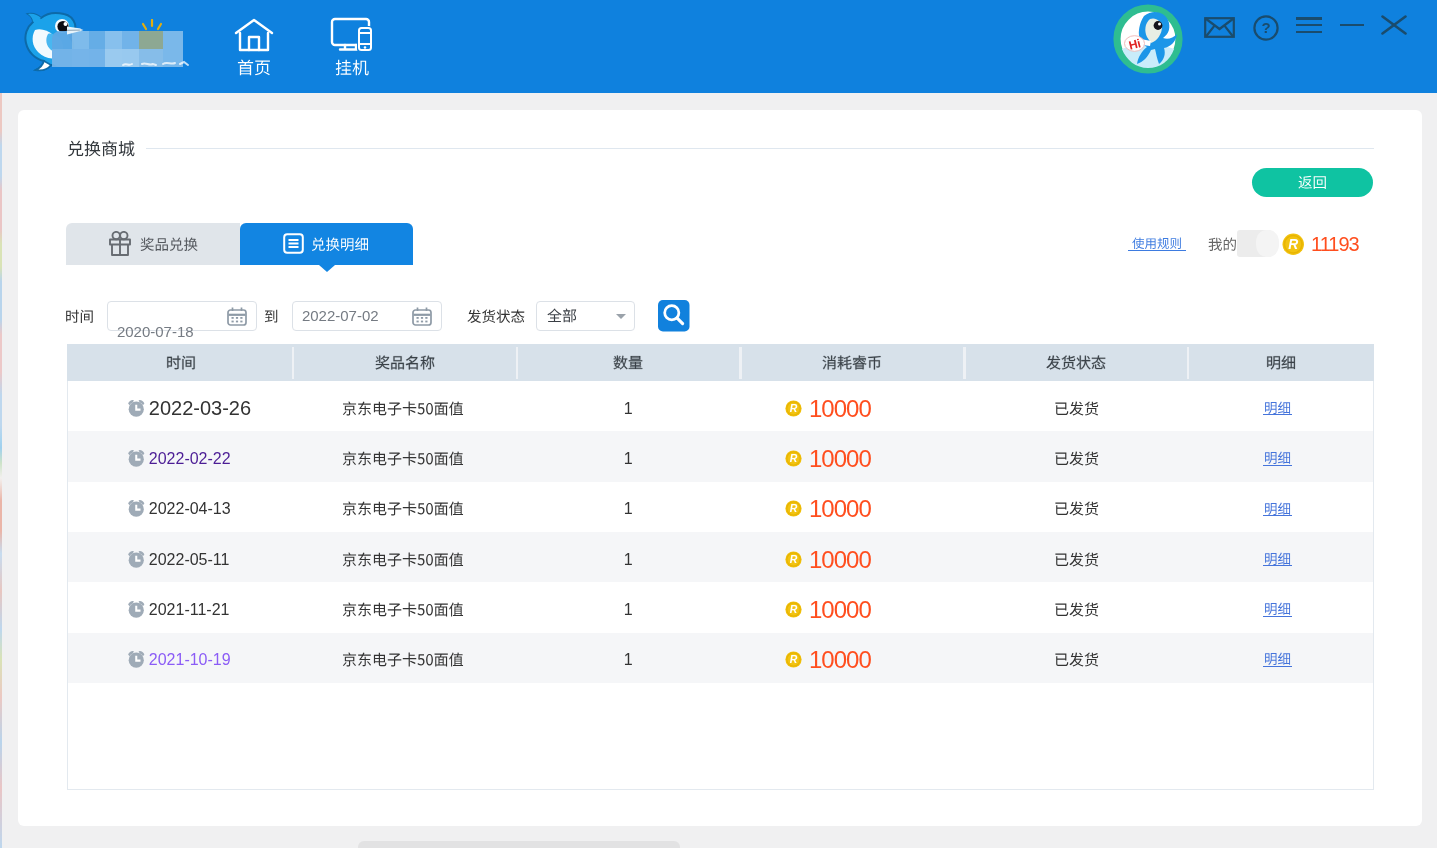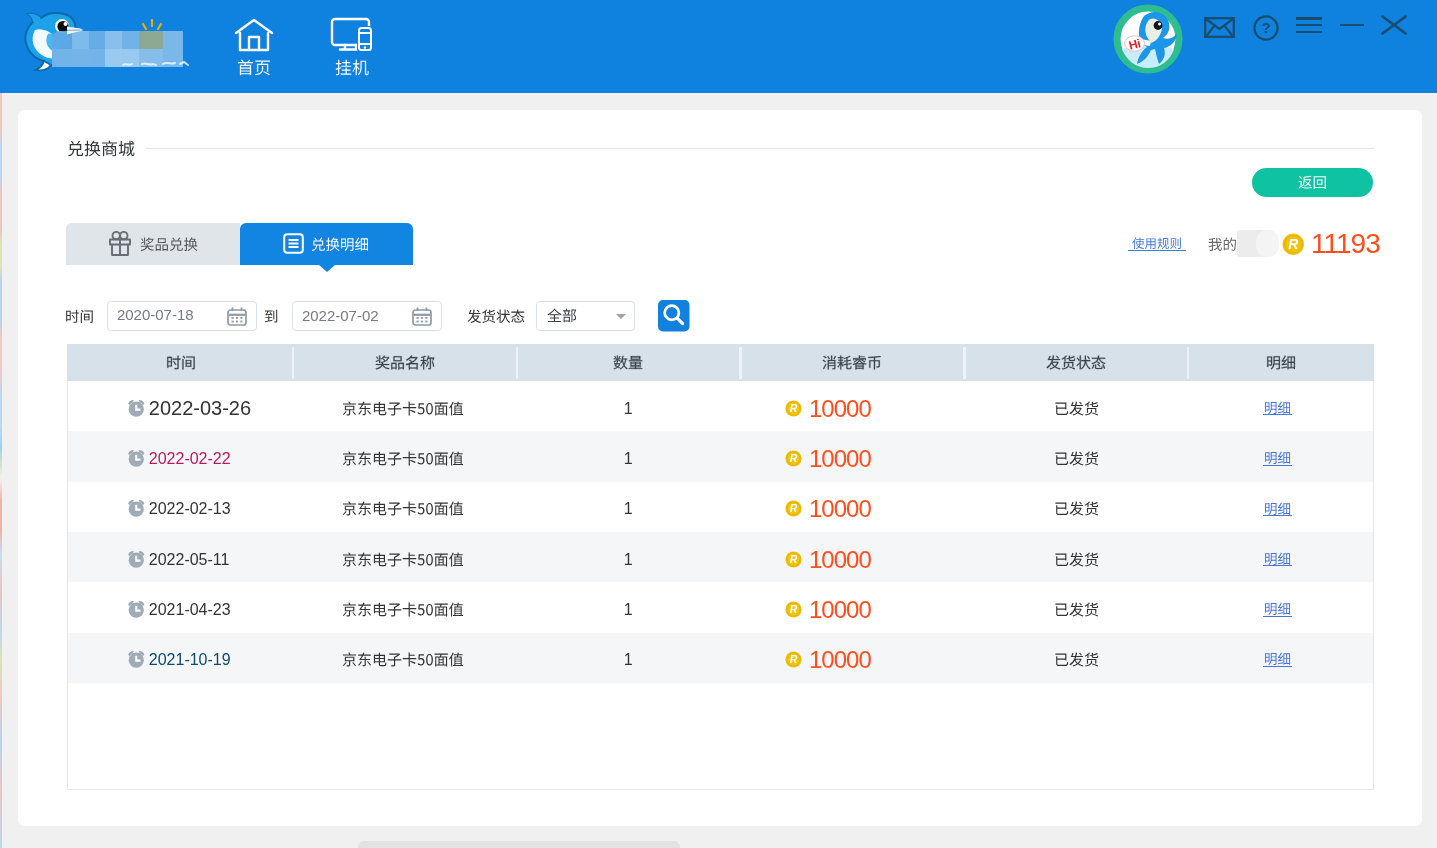--- a/index.html
+++ b/index.html
@@ -210,27 +210,27 @@
     <use href="#c22" x="0"></use>
     <use href="#c33" x="1000"></use>
   </svg>
 <div class="abs" style="left:1237px;top:230px;width:35px;height:27px;background:#ececec;border-radius:3px"></div>
 <div class="abs" style="left:1256px;top:230px;width:23px;height:27px;background:#f4f4f4;border-radius:45%"></div>
 <svg class="abs" style="left:1282px;top:232.5px" width="22.5" height="22.5" viewBox="0 0 22 22">
 <circle cx="11" cy="11" r="10.5" fill="#f2c311"></circle>
 <circle cx="11" cy="11" r="8.6" fill="none" stroke="#e8b402" stroke-width="1.6"></circle>
 <text x="11" y="15.8" font-size="13.5" font-weight="bold" font-style="italic" fill="#fff" text-anchor="middle" font-family="Liberation Sans">R</text>
 </svg>
-<div class="abs" style="left:1311px;top:232px;width:70px;height:24px;line-height:24px;font-size:28px;letter-spacing:-1px;color:#ff4e1e">11193</div>
+<div class="abs" style="left:1311px;top:232px;width:70px;height:24px;line-height:24px;font-size:20px;letter-spacing:-1px;color:#ff4e1e">11193</div>
 <svg style="position:absolute;left:64.5px;top:308.6px;" width="29.0" height="14.5" viewBox="0 -880 2000 1000" fill="#333">
     <use href="#c26" x="0"></use>
     <use href="#c43" x="1000"></use>
   </svg>
 <div style="position:absolute;background:#fff;border:1px solid #dce1e7;border-radius:4px;height:30px;top:300.5px;left:107px;width:150px"></div>
-<div class="abs" style="left:116.9px;top:300px;height:30px;line-height:30px;font-size:15px;color:#757b83">2020-07-18</div>
+<div class="abs" style="left:116.9px;top:317px;height:30px;line-height:30px;font-size:15px;color:#757b83">2020-07-18</div>
 <svg class="abs" style="left:226.5px;top:306.5px" width="20" height="19" viewBox="0 0 20 19">
 <g fill="none" stroke="#8e9aa6" stroke-width="1.7">
 <rect x="1" y="3" width="18" height="15" rx="2.5"></rect>
 <path d="M1.5 7.8 L18.5 7.8" stroke-width="2.2"></path>
 <path d="M5.5 0.5 L5.5 4 M14.5 0.5 L14.5 4"></path>
 </g>
 <g fill="#8e9aa6">
 <rect x="4.5" y="10" width="2.2" height="1.8"></rect>
       <rect x="8.9" y="10" width="2.2" height="1.8"></rect>
       <rect x="13.3" y="10" width="2.2" height="1.8"></rect>
@@ -351,21 +351,21 @@
   </svg>
 <div class="abs" style="left:68px;top:431.3px;width:1304.5px;height:50.3px;background:#f5f6f8"></div>
 <svg class="abs" style="left:126.5px;top:449.1px" width="18.5" height="18.5" viewBox="0 0 20 20">
 <g fill="#9fabb7">
 <circle cx="10" cy="11" r="8.2"></circle>
 <path d="M1.2 4.8 A5 5 0 0 1 7.5 1.4 L6.2 3.9 A5.5 5.5 0 0 0 2.8 6.8 Z"></path>
 <path d="M18.8 4.8 A5 5 0 0 0 12.5 1.4 L13.8 3.9 A5.5 5.5 0 0 1 17.2 6.8 Z"></path>
 </g>
 <path d="M10 6.2 L10 11.5 L14.6 11.5" fill="none" stroke="#fff" stroke-width="2.2"></path>
 </svg>
-<div class="abs" style="left:148.8px;top:450.1px;height:17px;line-height:17px;font-size:16px;color:#be185d">2022-02-22</div>
+<div class="abs" style="left:148.8px;top:450.1px;height:17px;line-height:17px;font-size:16px;color:#4c1d95">2022-02-22</div>
 <svg style="position:absolute;left:342.0px;top:450.9px;" width="121.7" height="15" viewBox="0 -880 8110 1000" fill="#333">
     <use href="#c3" x="0"></use>
     <use href="#c2" x="1000"></use>
     <use href="#c32" x="2000"></use>
     <use href="#c18" x="3000"></use>
     <use href="#c10" x="4000"></use>
     <use href="#c1" x="5000"></use>
     <use href="#c0" x="5555"></use>
     <use href="#c44" x="6110"></use>
     <use href="#c5" x="7110"></use>
@@ -387,21 +387,21 @@
     <use href="#c36" x="1000"></use>
   </svg>
 <svg class="abs" style="left:126.5px;top:499.4px" width="18.5" height="18.5" viewBox="0 0 20 20">
 <g fill="#9fabb7">
 <circle cx="10" cy="11" r="8.2"></circle>
 <path d="M1.2 4.8 A5 5 0 0 1 7.5 1.4 L6.2 3.9 A5.5 5.5 0 0 0 2.8 6.8 Z"></path>
 <path d="M18.8 4.8 A5 5 0 0 0 12.5 1.4 L13.8 3.9 A5.5 5.5 0 0 1 17.2 6.8 Z"></path>
 </g>
 <path d="M10 6.2 L10 11.5 L14.6 11.5" fill="none" stroke="#fff" stroke-width="2.2"></path>
 </svg>
-<div class="abs" style="left:148.8px;top:500.4px;height:17px;line-height:17px;font-size:16px;color:#333">2022-02-13</div>
+<div class="abs" style="left:148.8px;top:500.4px;height:17px;line-height:17px;font-size:16px;color:#333">2022-04-13</div>
 <svg style="position:absolute;left:342.0px;top:501.2px;" width="121.7" height="15" viewBox="0 -880 8110 1000" fill="#333">
     <use href="#c3" x="0"></use>
     <use href="#c2" x="1000"></use>
     <use href="#c32" x="2000"></use>
     <use href="#c18" x="3000"></use>
     <use href="#c10" x="4000"></use>
     <use href="#c1" x="5000"></use>
     <use href="#c0" x="5555"></use>
     <use href="#c44" x="6110"></use>
     <use href="#c5" x="7110"></use>
@@ -460,21 +460,21 @@
     <use href="#c36" x="1000"></use>
   </svg>
 <svg class="abs" style="left:126.5px;top:600.1px" width="18.5" height="18.5" viewBox="0 0 20 20">
 <g fill="#9fabb7">
 <circle cx="10" cy="11" r="8.2"></circle>
 <path d="M1.2 4.8 A5 5 0 0 1 7.5 1.4 L6.2 3.9 A5.5 5.5 0 0 0 2.8 6.8 Z"></path>
 <path d="M18.8 4.8 A5 5 0 0 0 12.5 1.4 L13.8 3.9 A5.5 5.5 0 0 1 17.2 6.8 Z"></path>
 </g>
 <path d="M10 6.2 L10 11.5 L14.6 11.5" fill="none" stroke="#fff" stroke-width="2.2"></path>
 </svg>
-<div class="abs" style="left:148.8px;top:601.1px;height:17px;line-height:17px;font-size:16px;color:#333">2021-04-23</div>
+<div class="abs" style="left:148.8px;top:601.1px;height:17px;line-height:17px;font-size:16px;color:#333">2021-11-21</div>
 <svg style="position:absolute;left:342.0px;top:601.9px;" width="121.7" height="15" viewBox="0 -880 8110 1000" fill="#333">
     <use href="#c3" x="0"></use>
     <use href="#c2" x="1000"></use>
     <use href="#c32" x="2000"></use>
     <use href="#c18" x="3000"></use>
     <use href="#c10" x="4000"></use>
     <use href="#c1" x="5000"></use>
     <use href="#c0" x="5555"></use>
     <use href="#c44" x="6110"></use>
     <use href="#c5" x="7110"></use>
@@ -497,21 +497,21 @@
   </svg>
 <div class="abs" style="left:68px;top:632.5px;width:1304.5px;height:50.3px;background:#f5f6f8"></div>
 <svg class="abs" style="left:126.5px;top:650.4px" width="18.5" height="18.5" viewBox="0 0 20 20">
 <g fill="#9fabb7">
 <circle cx="10" cy="11" r="8.2"></circle>
 <path d="M1.2 4.8 A5 5 0 0 1 7.5 1.4 L6.2 3.9 A5.5 5.5 0 0 0 2.8 6.8 Z"></path>
 <path d="M18.8 4.8 A5 5 0 0 0 12.5 1.4 L13.8 3.9 A5.5 5.5 0 0 1 17.2 6.8 Z"></path>
 </g>
 <path d="M10 6.2 L10 11.5 L14.6 11.5" fill="none" stroke="#fff" stroke-width="2.2"></path>
 </svg>
-<div class="abs" style="left:148.8px;top:651.4px;height:17px;line-height:17px;font-size:16px;color:#0c4a6e">2021-10-19</div>
+<div class="abs" style="left:148.8px;top:651.4px;height:17px;line-height:17px;font-size:16px;color:#8b5cf6">2021-10-19</div>
 <svg style="position:absolute;left:342.0px;top:652.1px;" width="121.7" height="15" viewBox="0 -880 8110 1000" fill="#333">
     <use href="#c3" x="0"></use>
     <use href="#c2" x="1000"></use>
     <use href="#c32" x="2000"></use>
     <use href="#c18" x="3000"></use>
     <use href="#c10" x="4000"></use>
     <use href="#c1" x="5000"></use>
     <use href="#c0" x="5555"></use>
     <use href="#c44" x="6110"></use>
     <use href="#c5" x="7110"></use>

